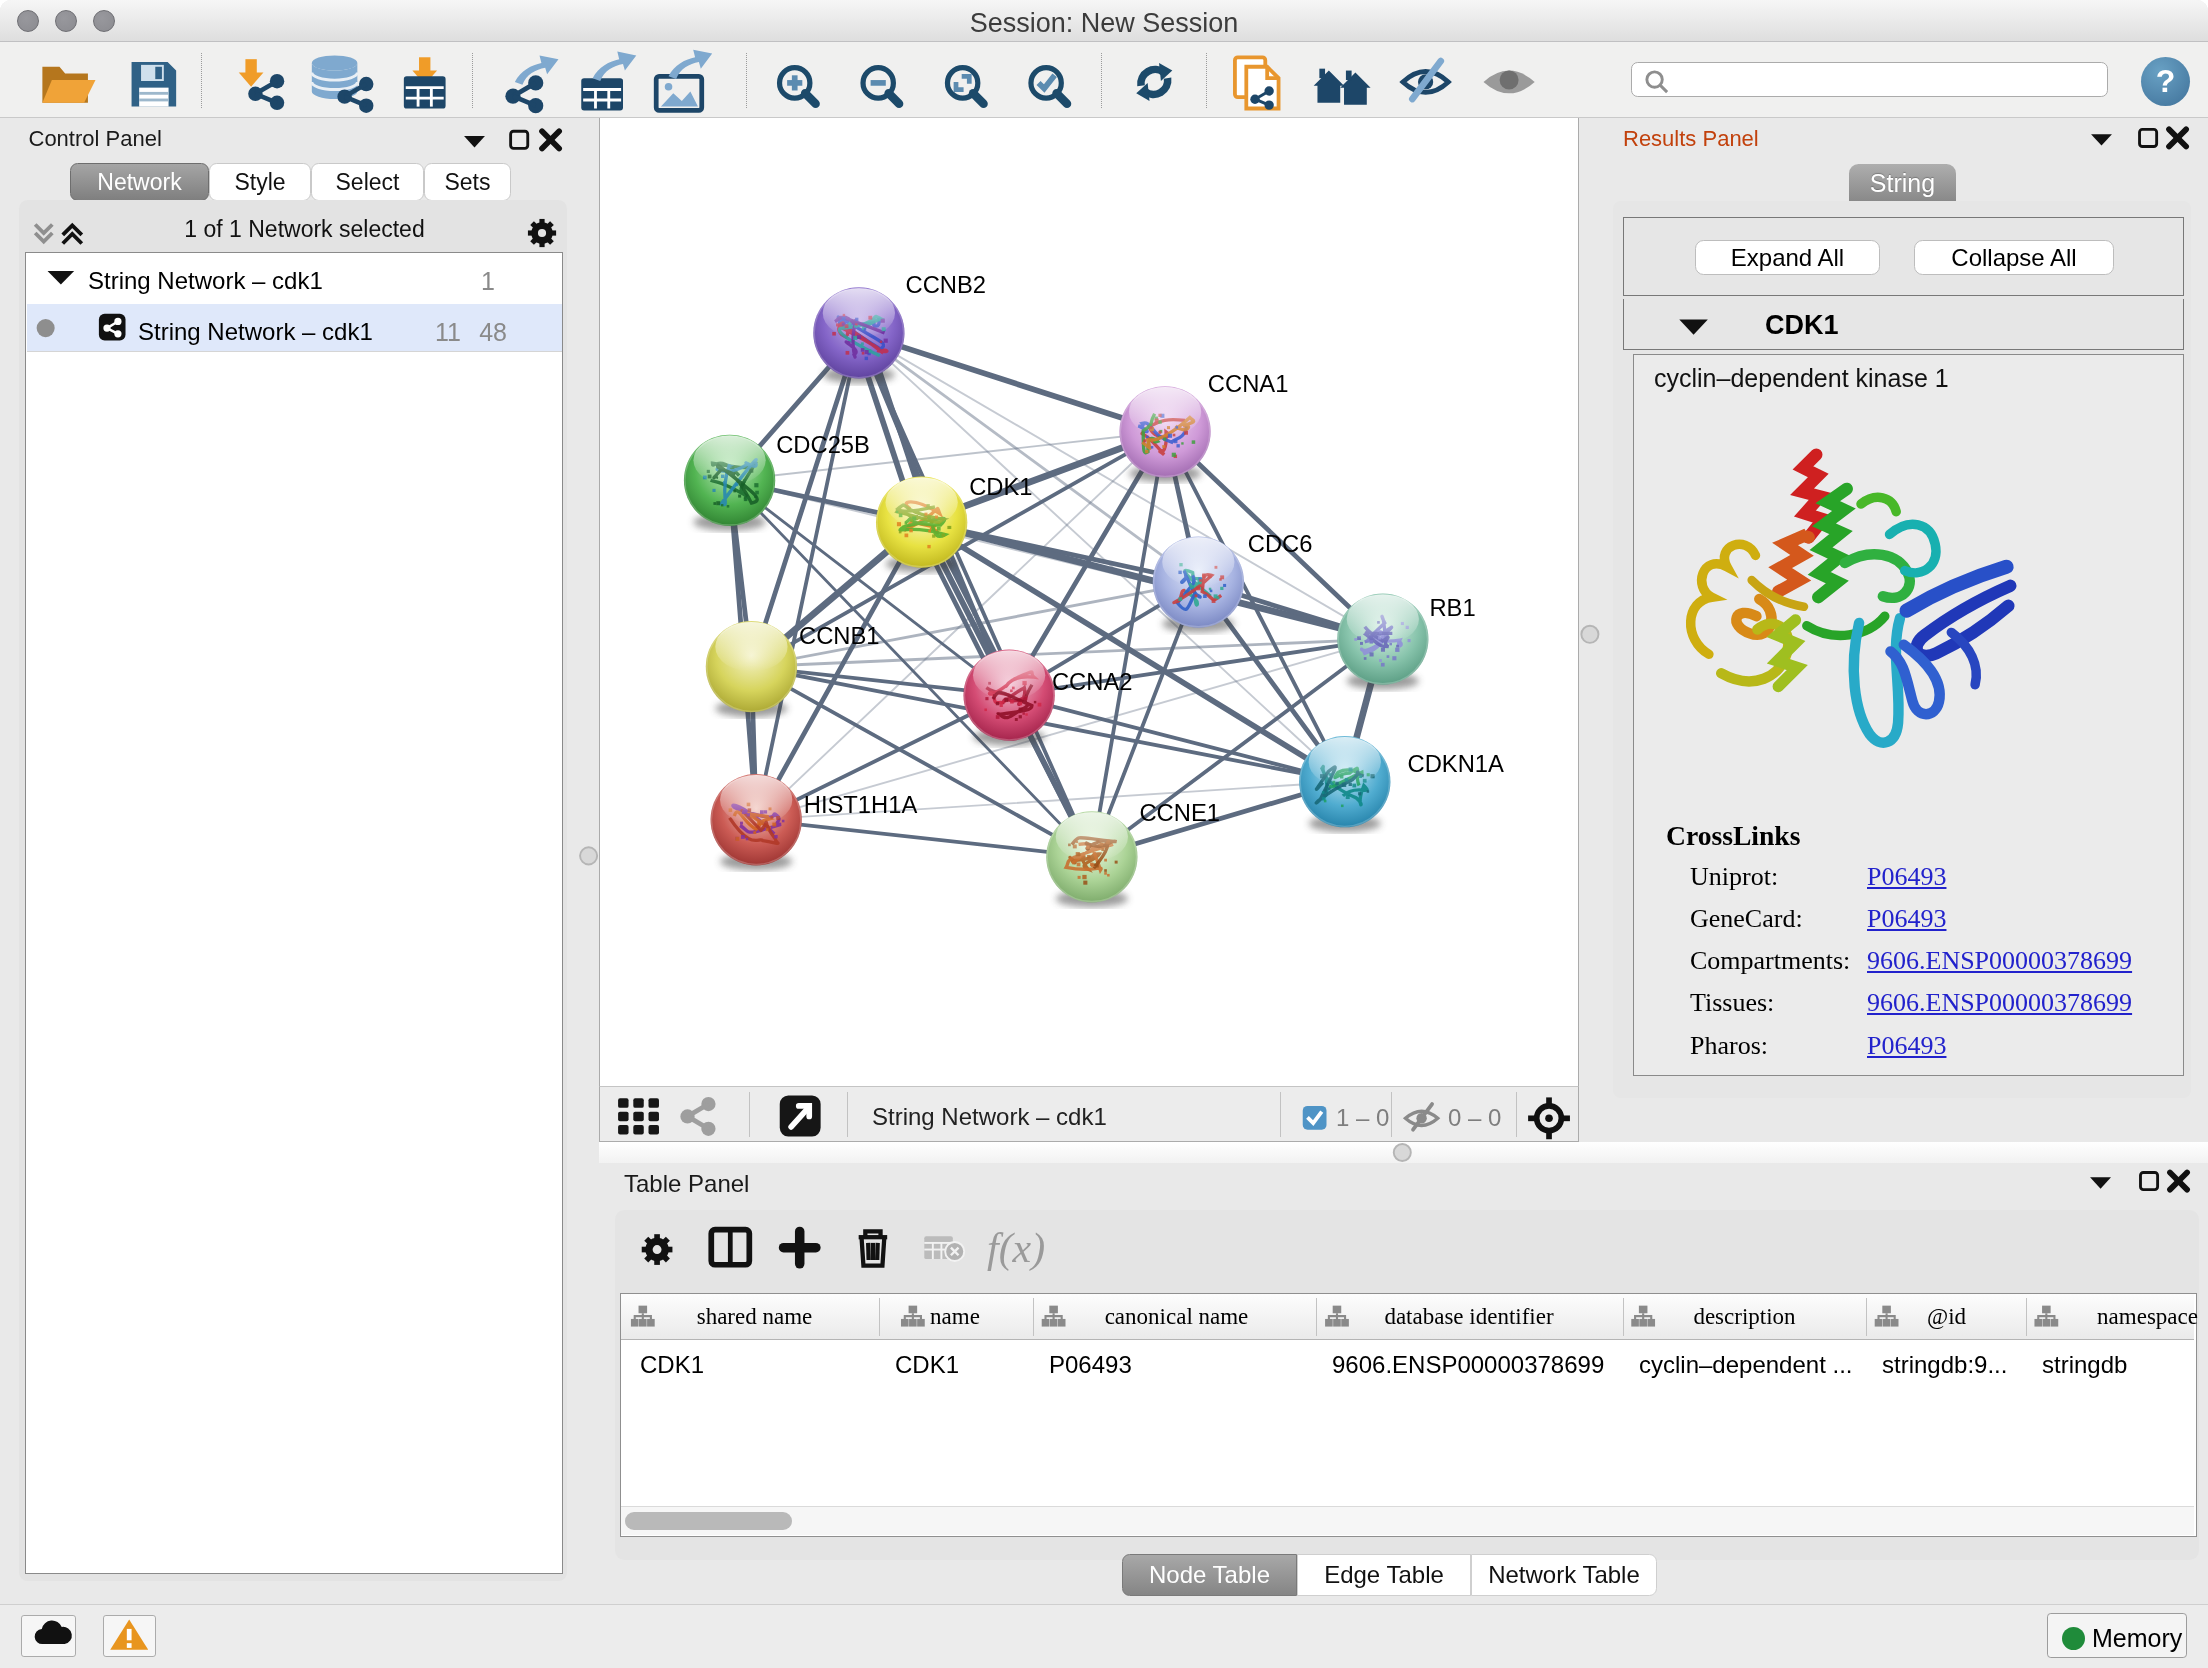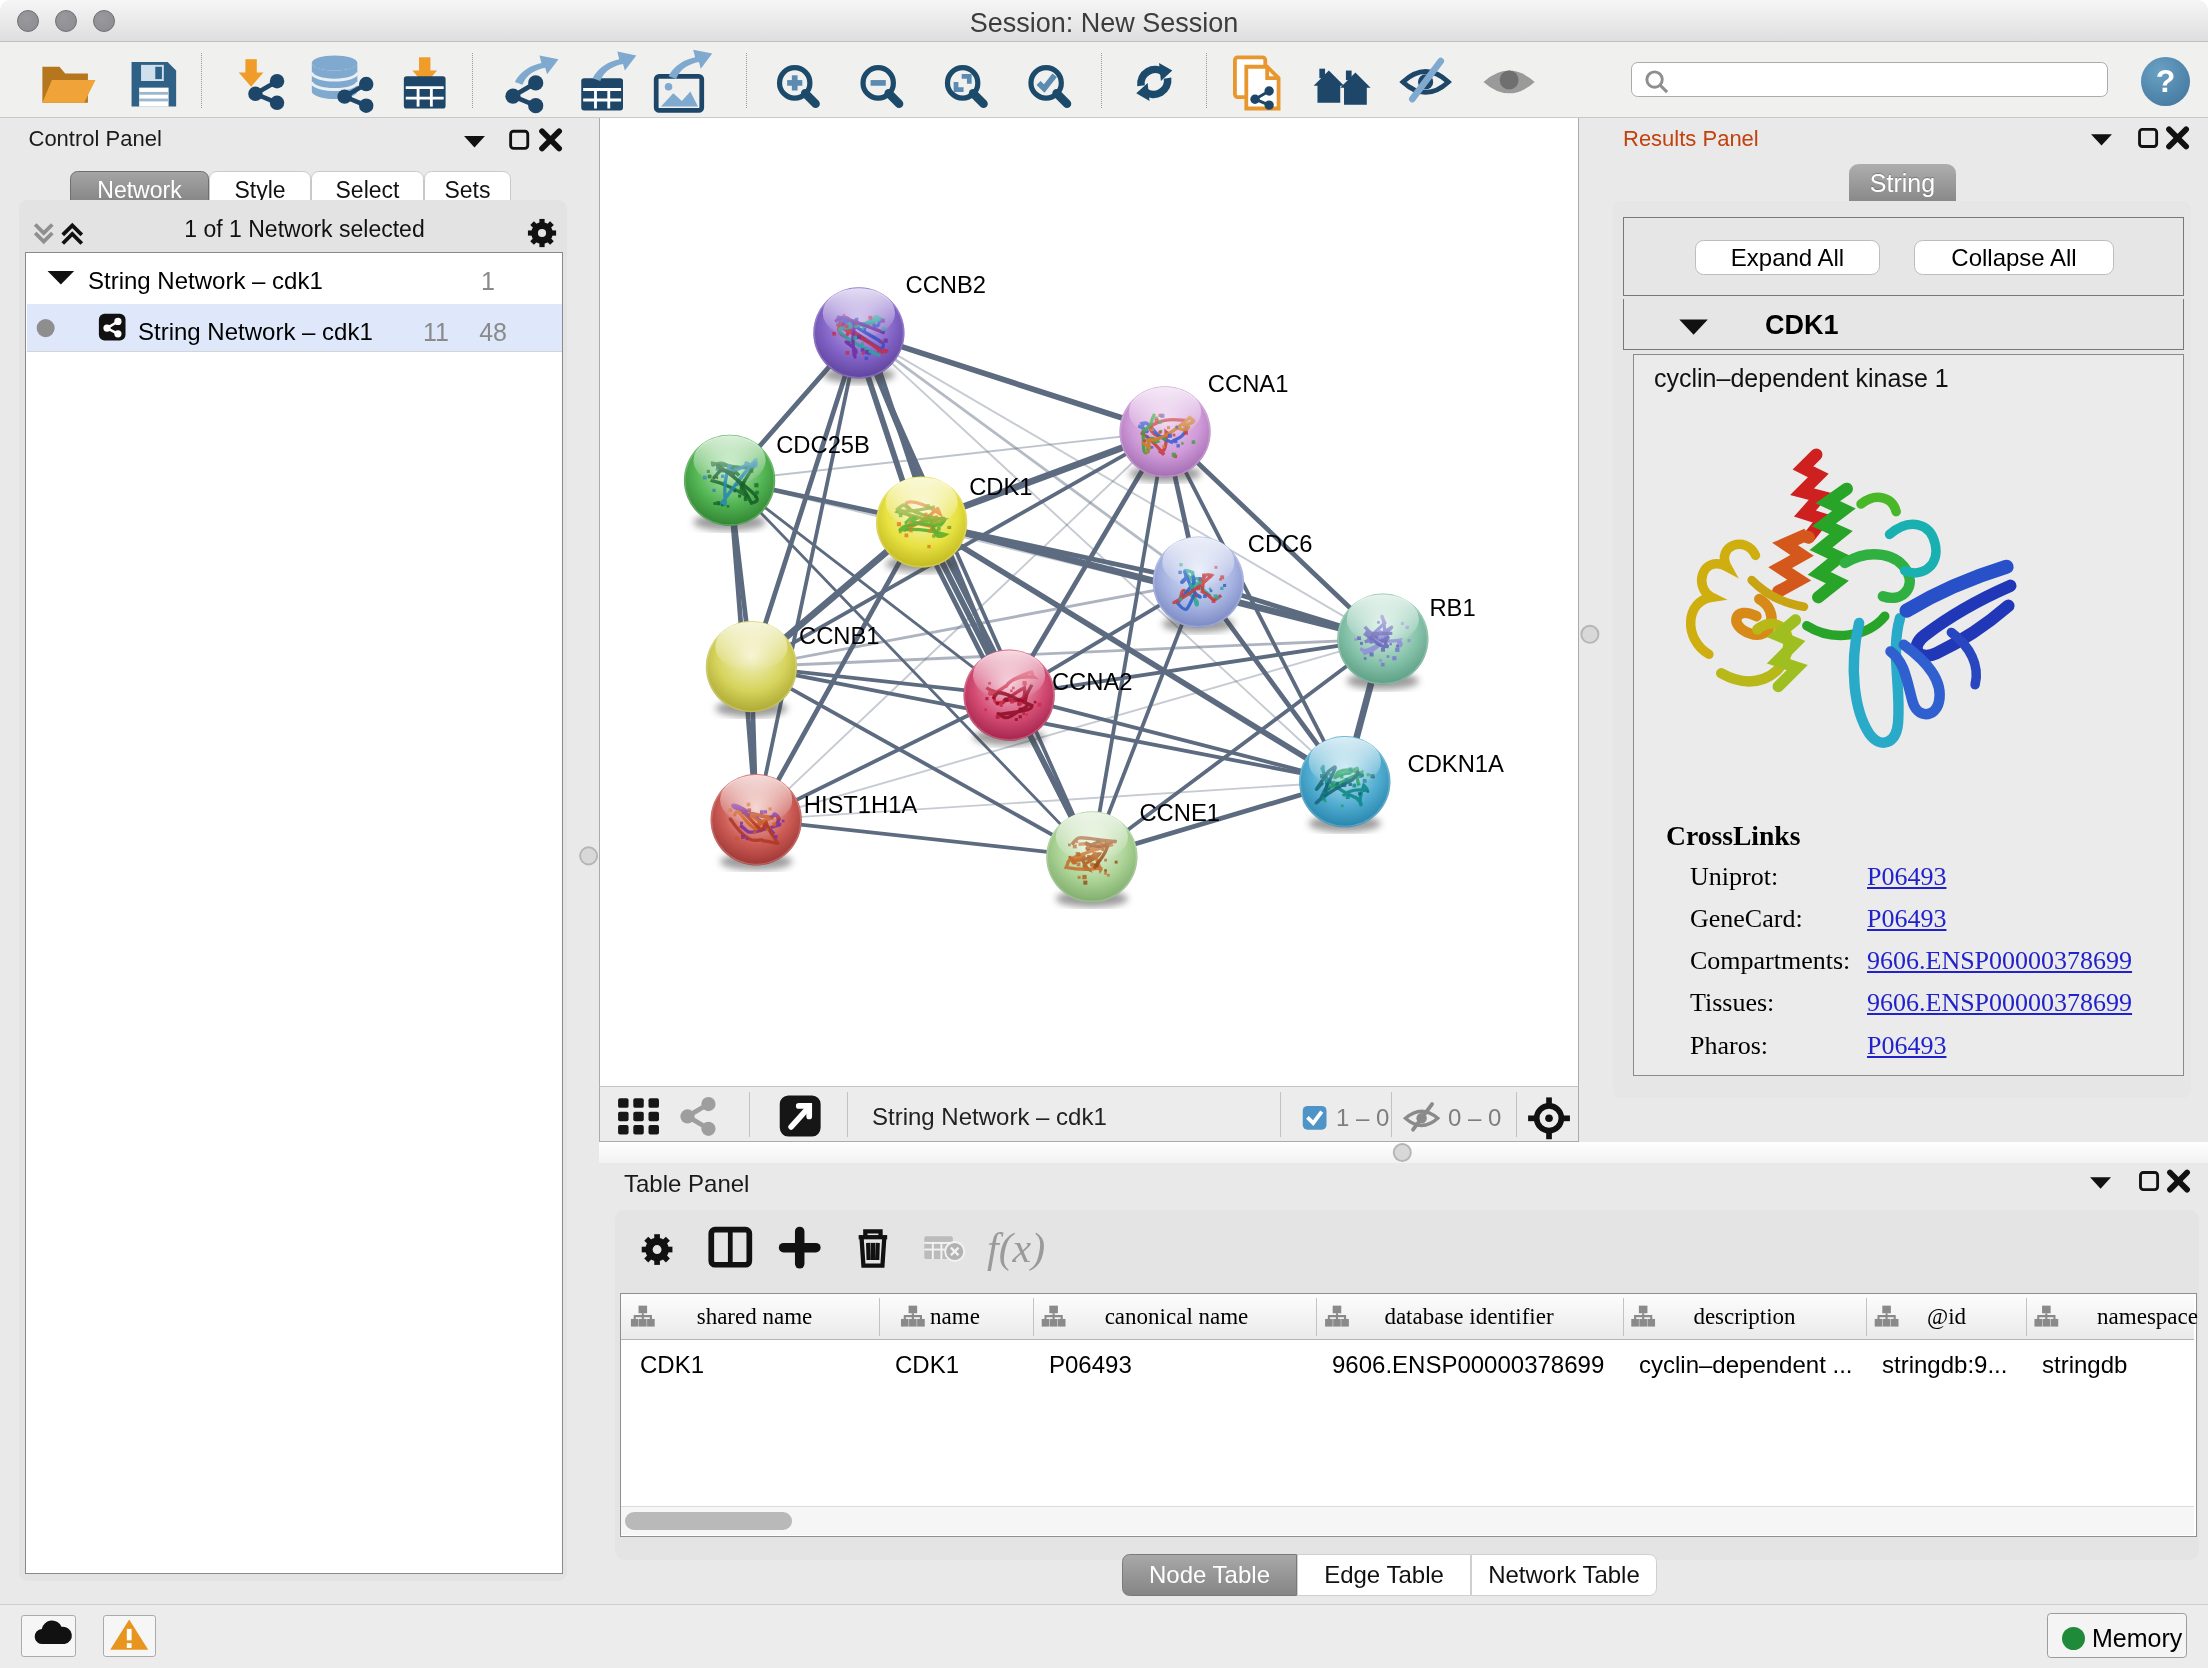--- a/index.html
+++ b/index.html
@@ -19,21 +19,21 @@
   #toolbar { left:0; top:42px; width:2208px; height:76px; background:#f0f0ef; border-bottom:1px solid #c9c9c9; }
   .tsep { top:9.5px; width:0; height:55px; border-left:1.9px dotted #9b9b9b; }
   #searchbox { left:1631px; top:62px; width:477px; height:35px; background:#fff; border:1px solid #ababab; border-radius:6.7px; }
   #helpbtn { left:2141px; top:57px; width:49px; height:49px; border-radius:50%;
      background:radial-gradient(circle at 38% 30%, #69a1c4, #3f7199); color:#fff; font-size:32px; font-weight:bold;
      text-align:center; line-height:48px; }
 
   
   #cp-title { left:28.5px; top:126px; font-size:22px; color:#1a1a1a; }
   .ptab { top:163px; height:38px; font-size:23px; color:#111; text-align:center;
-     background:#fff; border:1px solid #c9c9c9; border-radius:7.6px; line-height:36px;margin-top:8px; }
+     background:#fff; border:1px solid #c9c9c9; border-radius:7.6px; line-height:36px; }
   .ptab.sel { background:linear-gradient(#a5a5a5,#7f7f7f); color:#fff; border-color:#6e6e6e; }
   #cp-box { left:19px; top:200px; width:548px; height:1381px; background:#e3e3e3; border-radius:8.6px; }
   #cp-info-text { left:124px; top:216px; width:361px; text-align:center; font-size:23px; color:#111; }
   #cp-list { left:25px; top:252px; width:538px; height:1322px; background:#fff; border:1.9px solid #8a8a8a; }
   #cp-row2 { left:27px; top:304px; width:535px; height:48px; background:#dfe8fa; border-bottom:1px solid #d5d5d5;}
   .treetext { font-size:24px; color:#000; }
   .cnt { font-size:25px; color:#8a8a8a; }
 
   
   #canvas { left:599px; top:118px; width:980px; height:968px; background:#fff;
@@ -253,21 +253,21 @@
 <div class="abs ptab" style="left:209px; width:102px;">Style</div>
 <div class="abs ptab" style="left:311px; width:113px;">Select</div>
 <div class="abs ptab" style="left:424px; width:87px;">Sets</div>
 <div class="abs" id="cp-box"></div>
 <div class="abs" id="cp-info-text">1 of 1 Network selected</div>
 <div class="abs" id="cp-list"></div>
 <div class="abs" id="cp-row2"></div>
 <div class="abs treetext" style="left:88px; top:267px;">String Network – cdk1</div>
 <div class="abs cnt" style="left:457px; top:267px; width:38px; text-align:right;">1</div>
 <div class="abs treetext" style="left:138px; top:318px;">String Network – cdk1</div>
-<div class="abs cnt" style="left:423px; top:318px; width:38px; ">11</div>
+<div class="abs cnt" style="left:423px; top:318px; width:38px; text-align:right;">11</div>
 <div class="abs cnt" style="left:469px; top:318px; width:38px; text-align:right;">48</div>
 
 <div class="abs" id="canvas"></div>
 <div class="abs" id="netbar"></div>
 <div class="abs nbsep" style="left:749px; top:1092px;"></div>
 <div class="abs nbsep" style="left:847px; top:1092px;"></div>
 <div class="abs nbsep" style="left:1280px; top:1092px;"></div>
 <div class="abs nbsep" style="left:1391px; top:1092px;"></div>
 <div class="abs nbsep" style="left:1516px; top:1092px;"></div>
 <div class="abs" style="left:872px; top:1103px; font-size:24px; color:#222;">String Network – cdk1</div>

